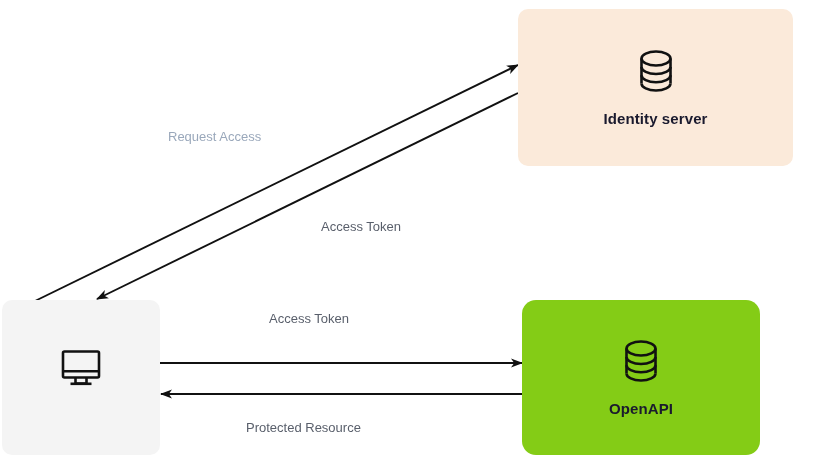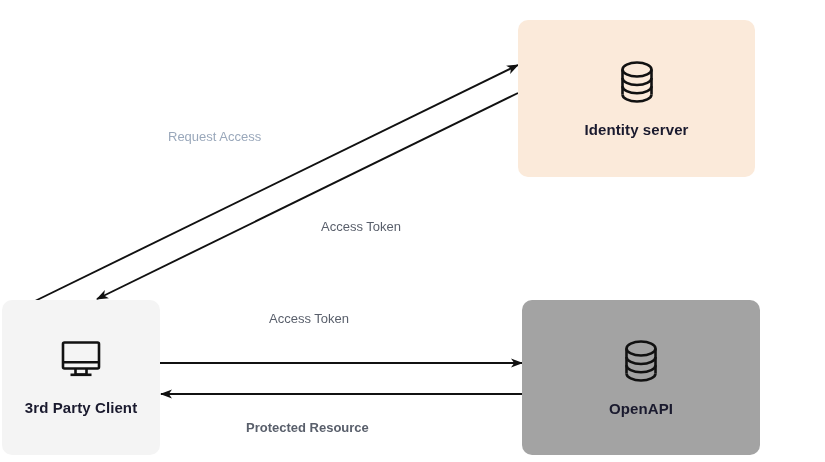--- a/index.html
+++ b/index.html
@@ -36,22 +36,22 @@
     font-weight: bold;
     font-size: 15px;
     color: #1a1a2e;
     letter-spacing: 0.1px;
     white-space: nowrap;
   }
 
   
   #node-identity-server {
     left: 518px;
-    top: 20px;
-    width: 237px;
+    top: 9px;
+    width: 275px;
     height: 157px;
     background: #fbeada;
   }
   #node-identity-server .node-icon { margin-bottom: 16px; }
 
   
   #node-third-party-client {
     left: 2px;
     top: 300px;
     width: 158px;
@@ -59,21 +59,22 @@
     background: #f4f4f4;
   }
   #node-third-party-client .node-icon { margin-bottom: 18px; }
 
   
   #node-openapi {
     left: 522px;
     top: 300px;
     width: 238px;
     height: 155px;
-    background: #a3a3a3;
+    background: #84cc16;
+    border-radius: 14px;
   }
   #node-openapi .node-icon { margin-bottom: 16px; }
 
   
   .edge-label {
     position: absolute;
     font-family: "Liberation Sans", sans-serif;
     font-size: 13px;
     white-space: nowrap;
     color: #595f6b;
@@ -87,21 +88,20 @@
     left: 321px;
     top: 219px;
   }
   #label-access-token-bottom {
     left: 269px;
     top: 311px;
   }
   #label-protected-resource {
     left: 246px;
     top: 420px;
-    font-weight: bold;
   }
 
   #edges {
     position: absolute;
     left: 0;
     top: 0;
     width: 825px;
     height: 462px;
     pointer-events: none;
   }
@@ -155,21 +155,20 @@
     <span class="node-icon">
       <svg width="46" height="42" viewBox="0 0 46 42" xmlns="http://www.w3.org/2000/svg">
         <g fill="none" stroke="#111111" stroke-width="2.6" stroke-linejoin="round">
           <rect x="5" y="3.5" width="36" height="26" rx="1.5"></rect>
           <path d="M5,23.2 L41,23.2"></path>
           <path d="M17.5,29.5 L17.5,35.5 L28.5,35.5 L28.5,29.5"></path>
           <path d="M12.5,35.8 L33.5,35.8"></path>
         </g>
       </svg>
     </span>
-    <span class="node-label">3rd Party Client</span>
   </div>
 
   <div class="node" id="node-openapi">
     <span class="node-icon">
       <svg width="42" height="46" viewBox="0 0 42 46" xmlns="http://www.w3.org/2000/svg">
         <g fill="none" stroke="#111111" stroke-width="2.6">
           <ellipse cx="21" cy="10.5" rx="14.5" ry="7"></ellipse>
           <path d="M6.5,10.5 L6.5,35.5"></path>
           <path d="M35.5,10.5 L35.5,35.5"></path>
           <path d="M6.5,35.5 A14.5,7 0 0 0 35.5,35.5"></path>

